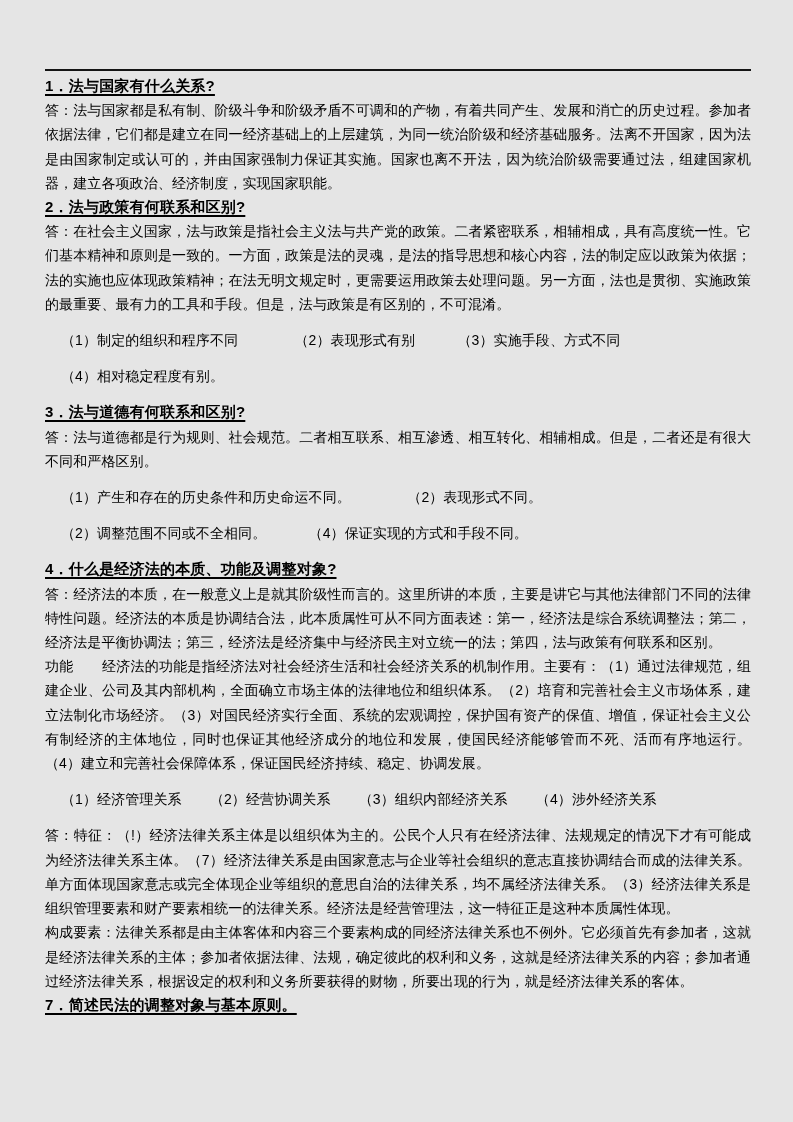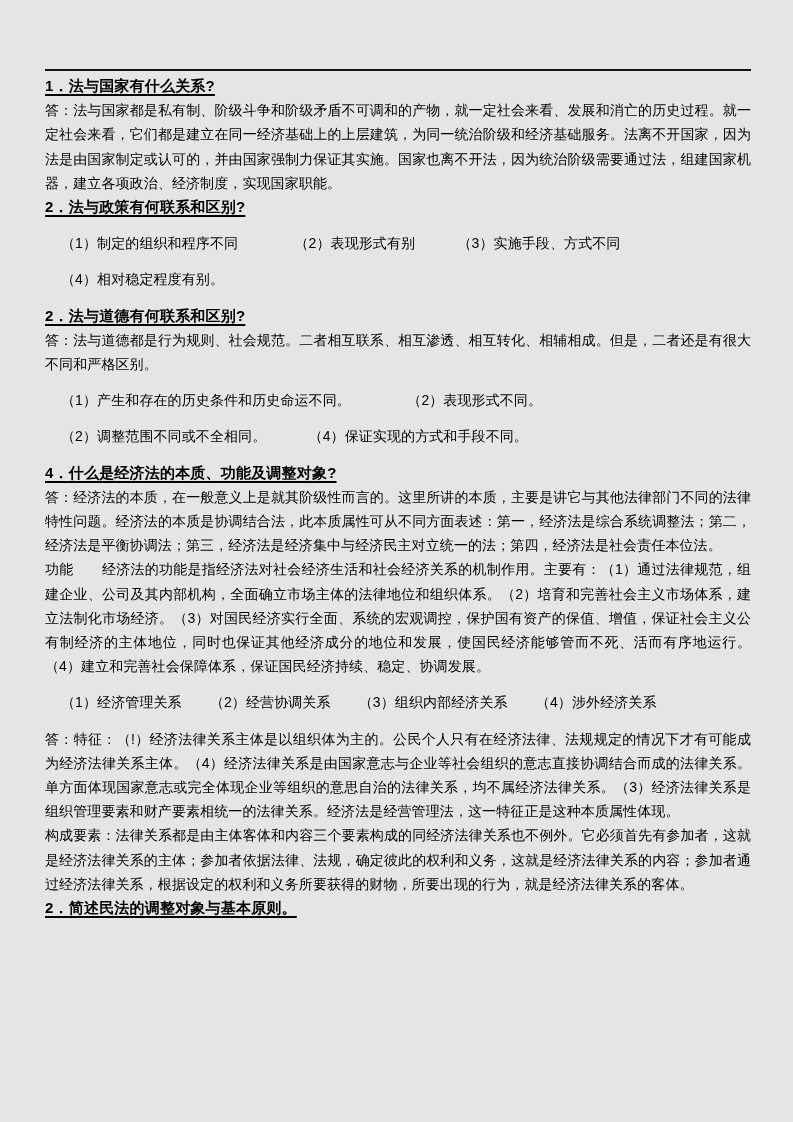--- a/index.html
+++ b/index.html
@@ -58,46 +58,47 @@
 </head>
 <body>
 
 <div class="page">
   <div class="content">
 
     <div class="header-rule"></div>
 
     <section>
       <h2 class="qa-heading">1．法与国家有什么关系?</h2>
-      <p class="para">答：法与国家都是私有制、阶级斗争和阶级矛盾不可调和的产物，就一定社会来看、发展和消亡的历史过程。就一定社会来看，它们都是建立在同一经济基础上的上层建筑，为同一统治阶级和经济基础服务。法离不开国家，因为法是由国家制定或认可的，并由国家强制力保证其实施。国家也离不开法，因为统治阶级需要通过法，组建国家机器，建立各项政治、经济制度，实现国家职能。</p>
+      <p class="para">答：法与国家都是私有制、阶级斗争和阶级矛盾不可调和的产物，有着共同产生、发展和消亡的历史过程。参加者依据法律，它们都是建立在同一经济基础上的上层建筑，为同一统治阶级和经济基础服务。法离不开国家，因为法是由国家制定或认可的，并由国家强制力保证其实施。国家也离不开法，因为统治阶级需要通过法，组建国家机器，建立各项政治、经济制度，实现国家职能。</p>
     </section>
 
     <section>
       <h2 class="qa-heading">2．法与政策有何联系和区别?</h2>
+      <p class="para">答：在社会主义国家，法与政策是指社会主义法与共产党的政策。二者紧密联系，相辅相成，具有高度统一性。它们基本精神和原则是一致的。一方面，政策是法的灵魂，是法的指导思想和核心内容，法的制定应以政策为依据；法的实施也应体现政策精神；在法无明文规定时，更需要运用政策去处理问题。另一方面，法也是贯彻、实施政策的最重要、最有力的工具和手段。但是，法与政策是有区别的，不可混淆。</p>
       <p class="list-line">（1）制定的组织和程序不同　　　　（2）表现形式有别　　　（3）实施手段、方式不同</p>
       <p class="list-line">（4）相对稳定程度有别。</p>
     </section>
 
     <section>
-      <h2 class="qa-heading">2．法与道德有何联系和区别?</h2>
+      <h2 class="qa-heading">3．法与道德有何联系和区别?</h2>
       <p class="para">答：法与道德都是行为规则、社会规范。二者相互联系、相互渗透、相互转化、相辅相成。但是，二者还是有很大不同和严格区别。</p>
       <p class="list-line">（1）产生和存在的历史条件和历史命运不同。　　　　（2）表现形式不同。</p>
       <p class="list-line">（2）调整范围不同或不全相同。　　　（4）保证实现的方式和手段不同。</p>
     </section>
 
     <section>
       <h2 class="qa-heading">4．什么是经济法的本质、功能及调整对象?</h2>
-      <p class="para">答：经济法的本质，在一般意义上是就其阶级性而言的。这里所讲的本质，主要是讲它与其他法律部门不同的法律特性问题。经济法的本质是协调结合法，此本质属性可从不同方面表述：第一，经济法是综合系统调整法；第二，经济法是平衡协调法；第三，经济法是经济集中与经济民主对立统一的法；第四，经济法是社会责任本位法。</p>
+      <p class="para">答：经济法的本质，在一般意义上是就其阶级性而言的。这里所讲的本质，主要是讲它与其他法律部门不同的法律特性问题。经济法的本质是协调结合法，此本质属性可从不同方面表述：第一，经济法是综合系统调整法；第二，经济法是平衡协调法；第三，经济法是经济集中与经济民主对立统一的法；第四，法与政策有何联系和区别。</p>
       <p class="para">功能　　经济法的功能是指经济法对社会经济生活和社会经济关系的机制作用。主要有：（1）通过法律规范，组建企业、公司及其内部机构，全面确立市场主体的法律地位和组织体系。（2）培育和完善社会主义市场体系，建立法制化市场经济。（3）对国民经济实行全面、系统的宏观调控，保护国有资产的保值、增值，保证社会主义公有制经济的主体地位，同时也保证其他经济成分的地位和发展，使国民经济能够管而不死、活而有序地运行。（4）建立和完善社会保障体系，保证国民经济持续、稳定、协调发展。</p>
       <p class="list-line">（1）经济管理关系　　（2）经营协调关系　　（3）组织内部经济关系　　（4）涉外经济关系</p>
     </section>
 
     <section>
-      <p class="para">答：特征：（!）经济法律关系主体是以组织体为主的。公民个人只有在经济法律、法规规定的情况下才有可能成为经济法律关系主体。（4）经济法律关系是由国家意志与企业等社会组织的意志直接协调结合而成的法律关系。单方面体现国家意志或完全体现企业等组织的意思自治的法律关系，均不属经济法律关系。（3）经济法律关系是组织管理要素和财产要素相统一的法律关系。经济法是经营管理法，这一特征正是这种本质属性体现。</p>
+      <p class="para">答：特征：（!）经济法律关系主体是以组织体为主的。公民个人只有在经济法律、法规规定的情况下才有可能成为经济法律关系主体。（7）经济法律关系是由国家意志与企业等社会组织的意志直接协调结合而成的法律关系。单方面体现国家意志或完全体现企业等组织的意思自治的法律关系，均不属经济法律关系。（3）经济法律关系是组织管理要素和财产要素相统一的法律关系。经济法是经营管理法，这一特征正是这种本质属性体现。</p>
       <p class="para">构成要素：法律关系都是由主体客体和内容三个要素构成的同经济法律关系也不例外。它必须首先有参加者，这就是经济法律关系的主体；参加者依据法律、法规，确定彼此的权利和义务，这就是经济法律关系的内容；参加者通过经济法律关系，根据设定的权利和义务所要获得的财物，所要出现的行为，就是经济法律关系的客体。</p>
     </section>
 
     <section>
-      <h2 class="qa-heading">2．简述民法的调整对象与基本原则。</h2>
+      <h2 class="qa-heading">7．简述民法的调整对象与基本原则。</h2>
     </section>
 
   </div>
 </div>
 
 </body></html>

